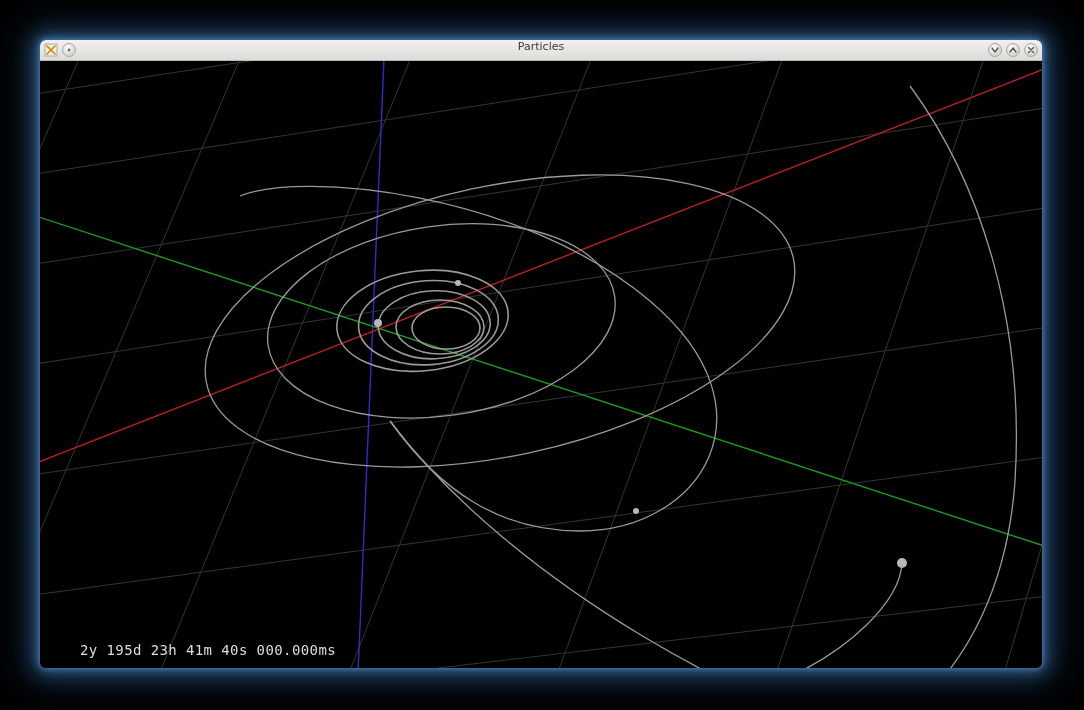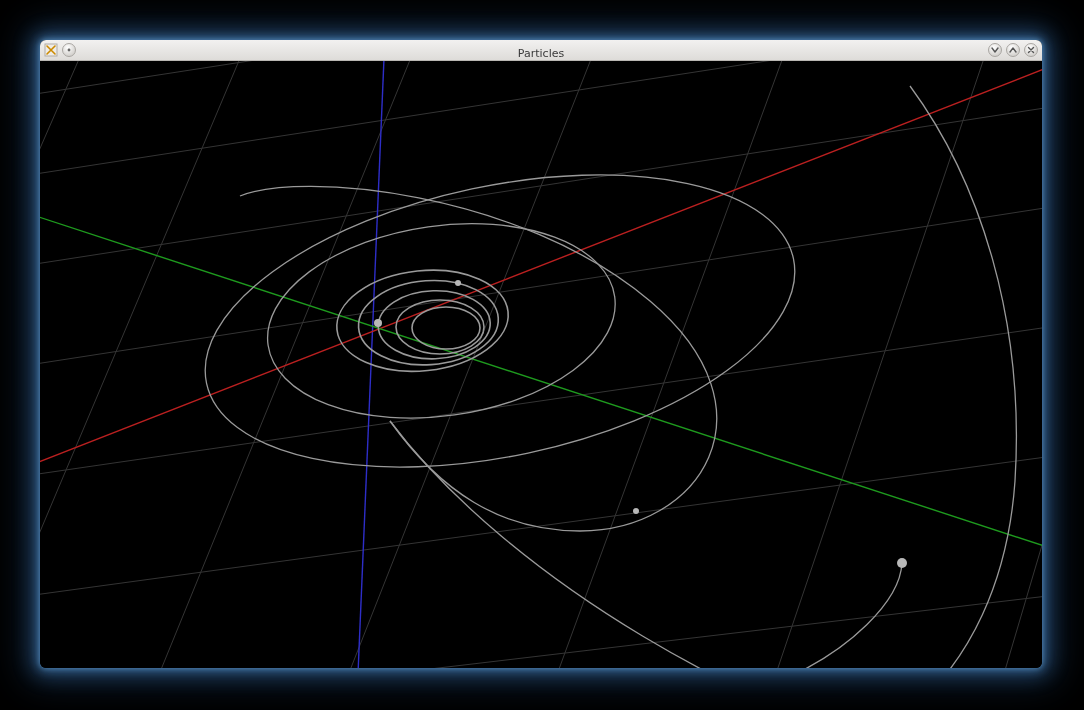--- a/index.html
+++ b/index.html
@@ -30,21 +30,21 @@
       0 0 10px 3px rgba(110,185,255,0.30),
       0 0 20px 8px rgba(90,170,255,0.28),
       0 0 34px 16px rgba(70,150,240,0.20);
     overflow: hidden;
   }
   .titlebar {
     height: 20px;
     background: linear-gradient(#f2f1f0, #dedcd9);
     border-bottom: 1px solid #b9b6b2;
     display: flex;
-    align-items: flex-end;
+    align-items: flex-start;
     font-size: 11px;
     color: #3a3a3a;
     position: relative;
     user-select: none;
   }
   .titlebar .left-controls {
     display: flex;
     align-items: center;
     gap: 4px;
     padding-left: 4px;
@@ -212,16 +212,17 @@
         </g>
 
         <g fill="#b8b8b8">
           <circle cx="338" cy="262" r="4"></circle>
           <circle cx="596" cy="450" r="3"></circle>
           <circle cx="862" cy="502" r="5"></circle>
           <circle cx="418" cy="222" r="3"></circle>
         </g>
       </svg>
 
+      <div class="sim-time">2y 195d 23h 41m 40s 000.000ms</div>
     </div>
 
   </div>
 </div>
 
 </body></html>

